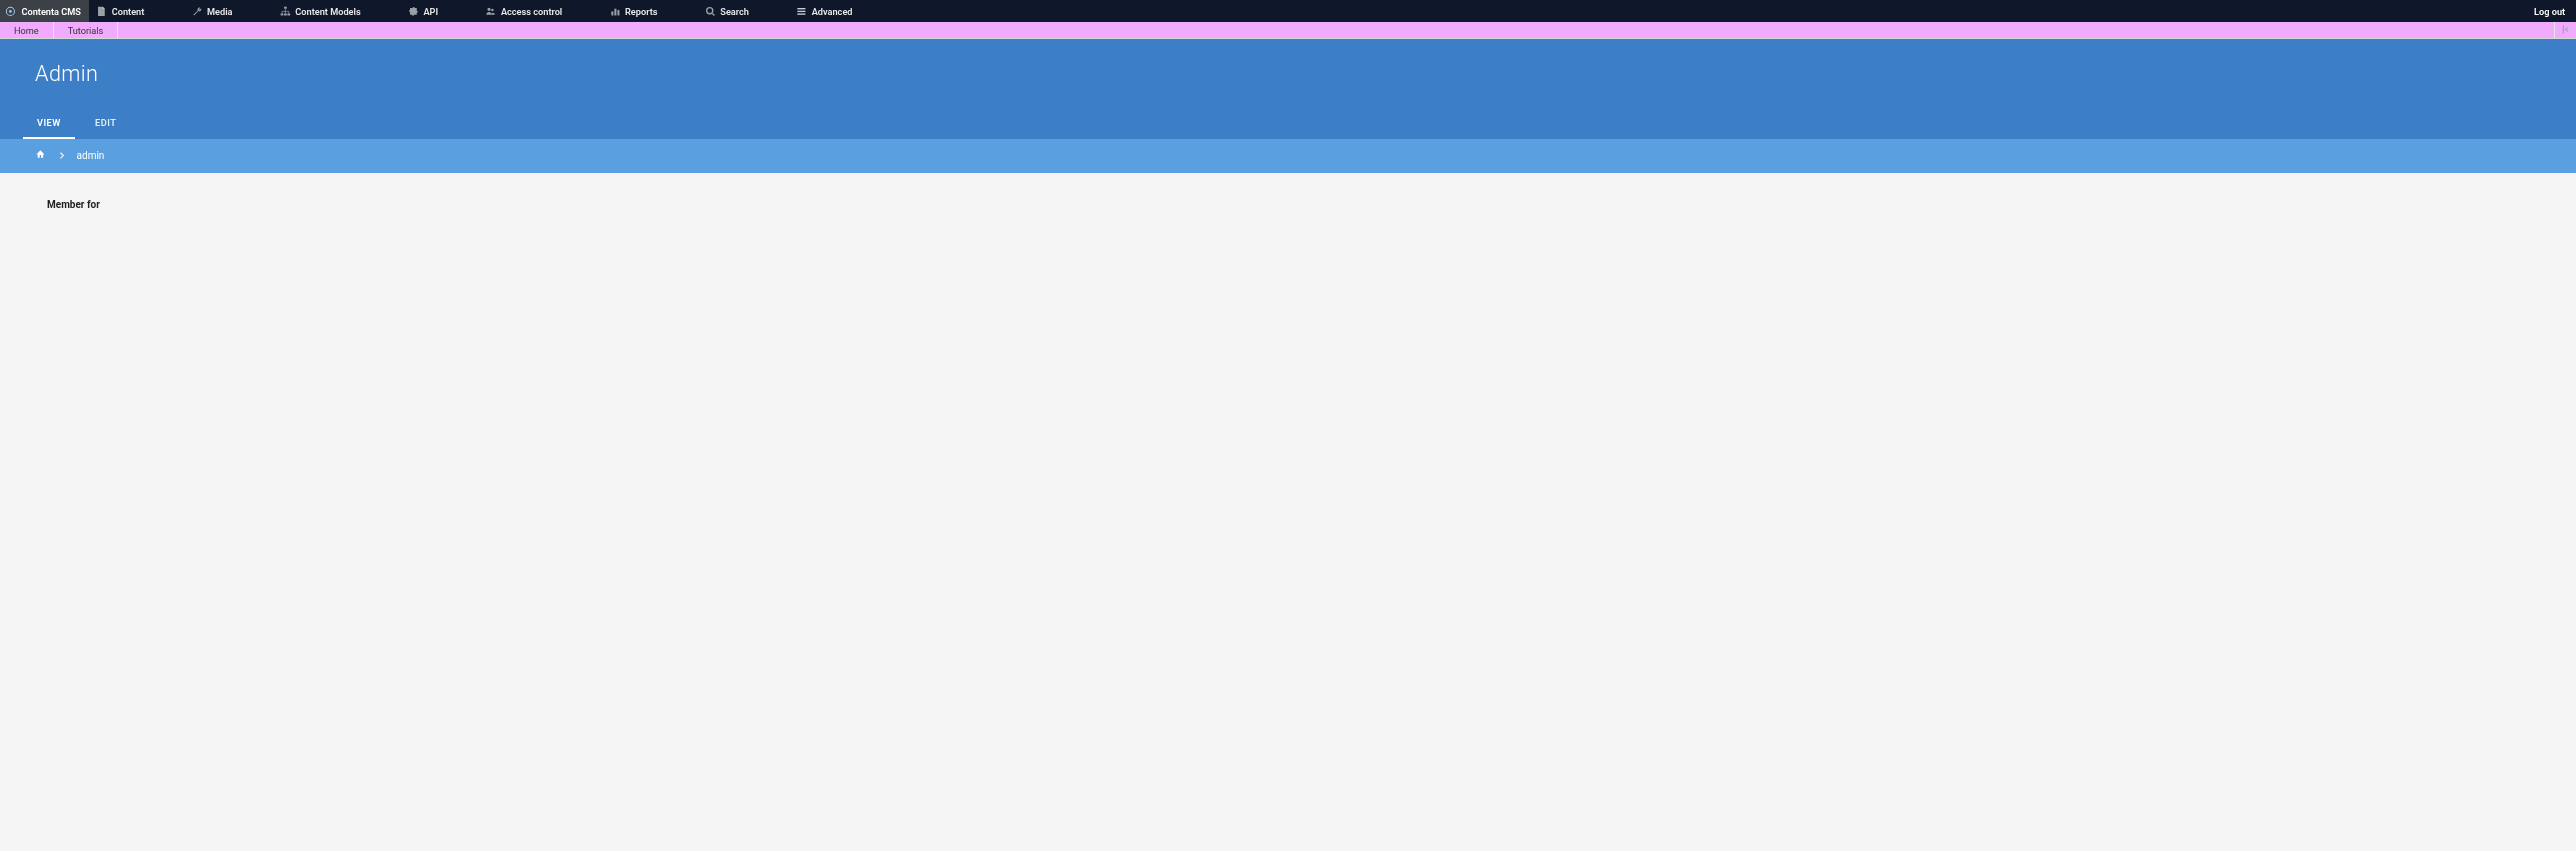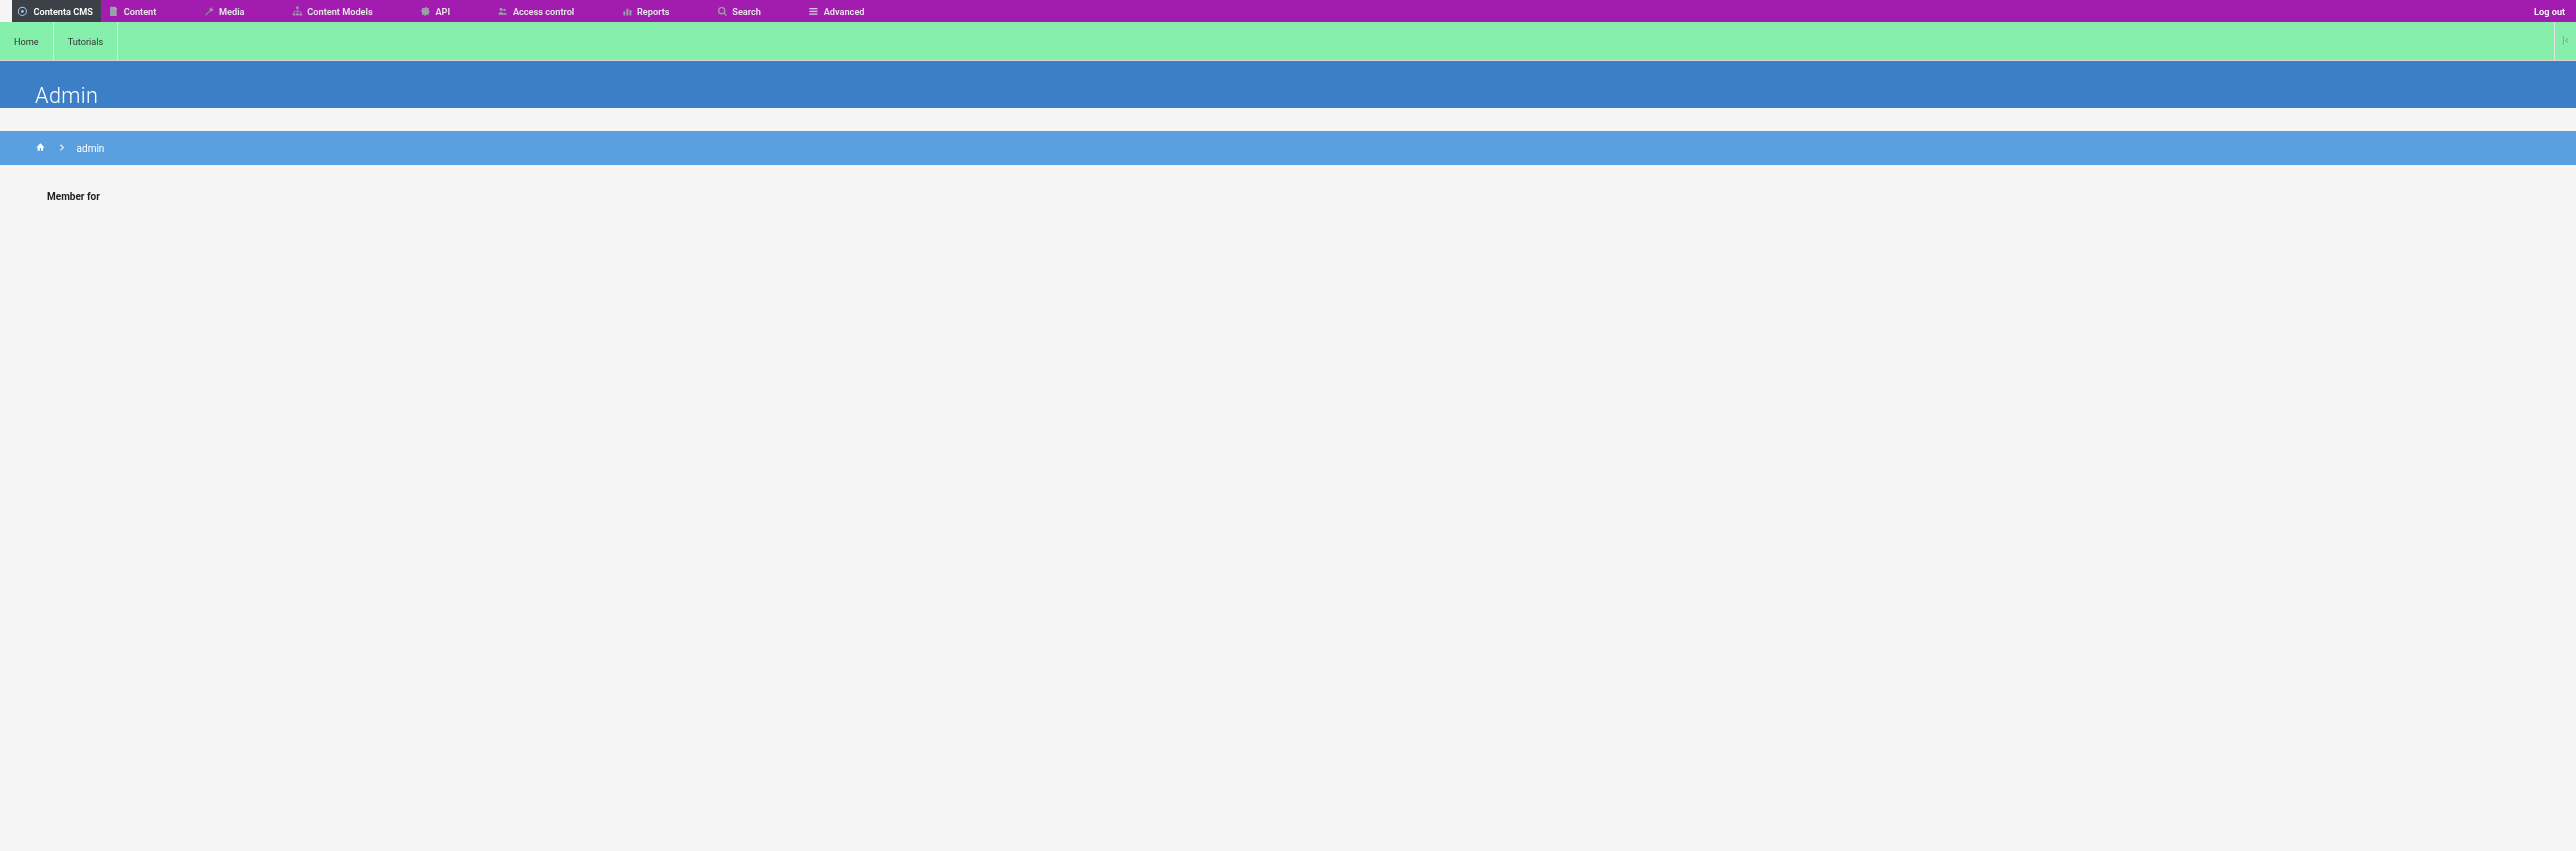--- a/index.html
+++ b/index.html
@@ -3,26 +3,25 @@
 <meta charset="utf-8">
 <style>
   * { margin: 0; padding: 0; box-sizing: border-box; }
   html, body { width: 100%; height: 100%; font-family: -apple-system, BlinkMacSystemFont, "Segoe UI", Roboto, "Helvetica Neue", Arial, sans-serif; background: #f5f5f5; color: #222; }
   body { font-size: 10px; }
 
   
   .toolbar {
     display: flex;
     align-items: stretch;
-    background: #a21caf;
+    background: #0f172a;
     height: 22px;
     color: #fff;
     font-size: 9.2px;
     font-weight: 600;
-    margin-left: 12px;
   }
   .toolbar .brand {
     display: flex;
     align-items: center;
     gap: 4.6px;
     padding: 0 7.7px 0 4.6px;
     background: #3b4146;
     cursor: pointer;
   }
   .toolbar .brand .logo-icon {
@@ -55,23 +54,23 @@
   .toolbar .logout {
     display: flex; align-items: center;
     padding: 0 10.8px;
     cursor: pointer;
   }
 
   
   .subbar {
     display: flex;
     align-items: stretch;
-    background: #86efac;
+    background: #f0abfc;
     border-bottom: 0.8px solid #d8d8d8;
-    height: 39px;
+    height: 17px;
     font-size: 9.2px;
     color: #333;
     text-align: right;
   }
   .subbar .s-item {
     display: flex; align-items: center;
     padding: 0 14px;
     border-right: 0.8px solid #e5e5e5;
     cursor: pointer;
   }
@@ -282,20 +281,28 @@
         <line x1="5" y1="2" x2="5" y2="14"></line>
         <polyline points="12,5 8,8 12,11"></polyline>
       </svg>
     </span>
   </div>
 </div>
 
 <div class="page-header" style="background-color:#3b7fc8;">
   <div class="inner">
     <h1>Admin</h1>
+  </div>
+  <div class="tabs">
+    <div class="tab active">
+      <span>VIEW</span>
+    </div>
+    <div class="tab">
+      <span>EDIT</span>
+    </div>
   </div>
 </div>
 
 <div class="breadcrumb">
   <span class="crumb">
     <span>
       <svg viewBox="0 0 16 16" fill="#fff">
           <path d="M8 2 2 8h2v5h3V9h2v4h3V8h2z"></path>
         </svg>
     </span>

